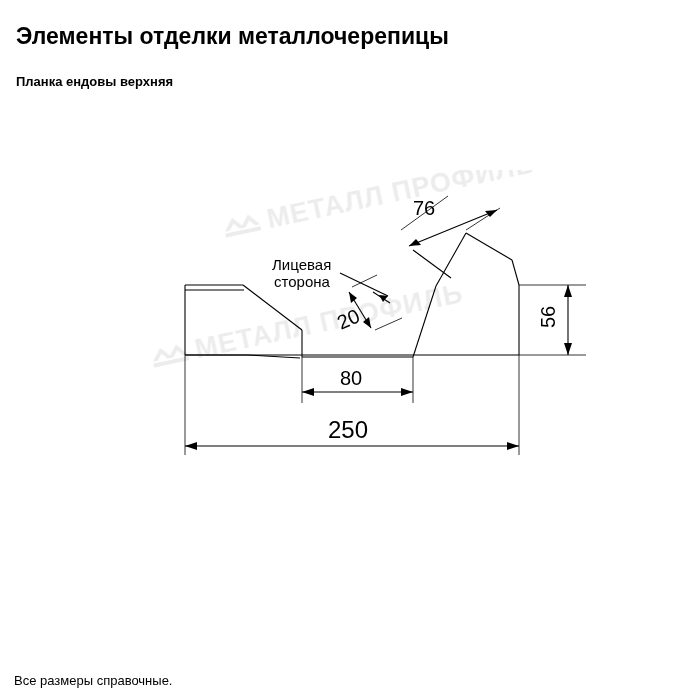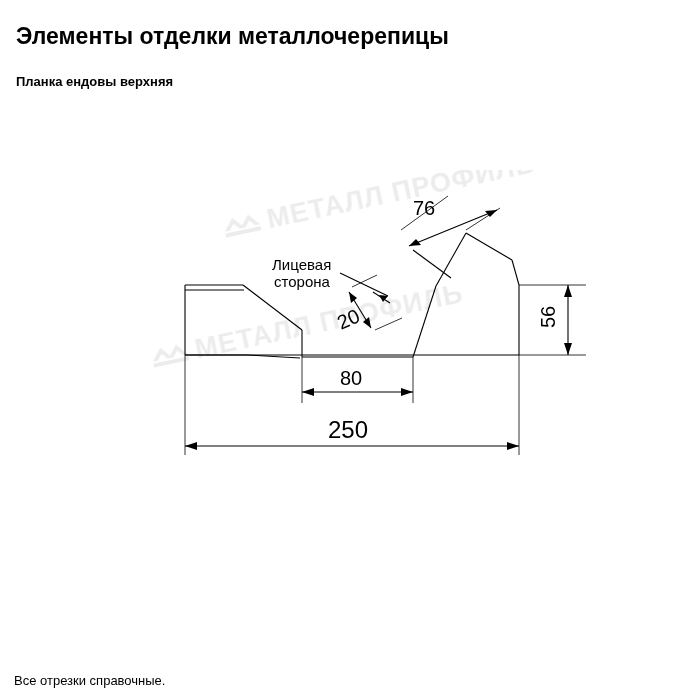--- a/index.html
+++ b/index.html
@@ -198,16 +198,16 @@
           <tspan id="t-80">80</tspan>
         </text>
         <text x="328" y="268" font-size="24">
           <tspan id="t-250">250</tspan>
         </text>
       </g>
     </svg>
   </div>
 
   <div class="footer">
-    <div>Все отрезки справочные.</div>
+    <div>Все размеры справочные.</div>
   </div>
 
 </div>
 
 </body></html>

